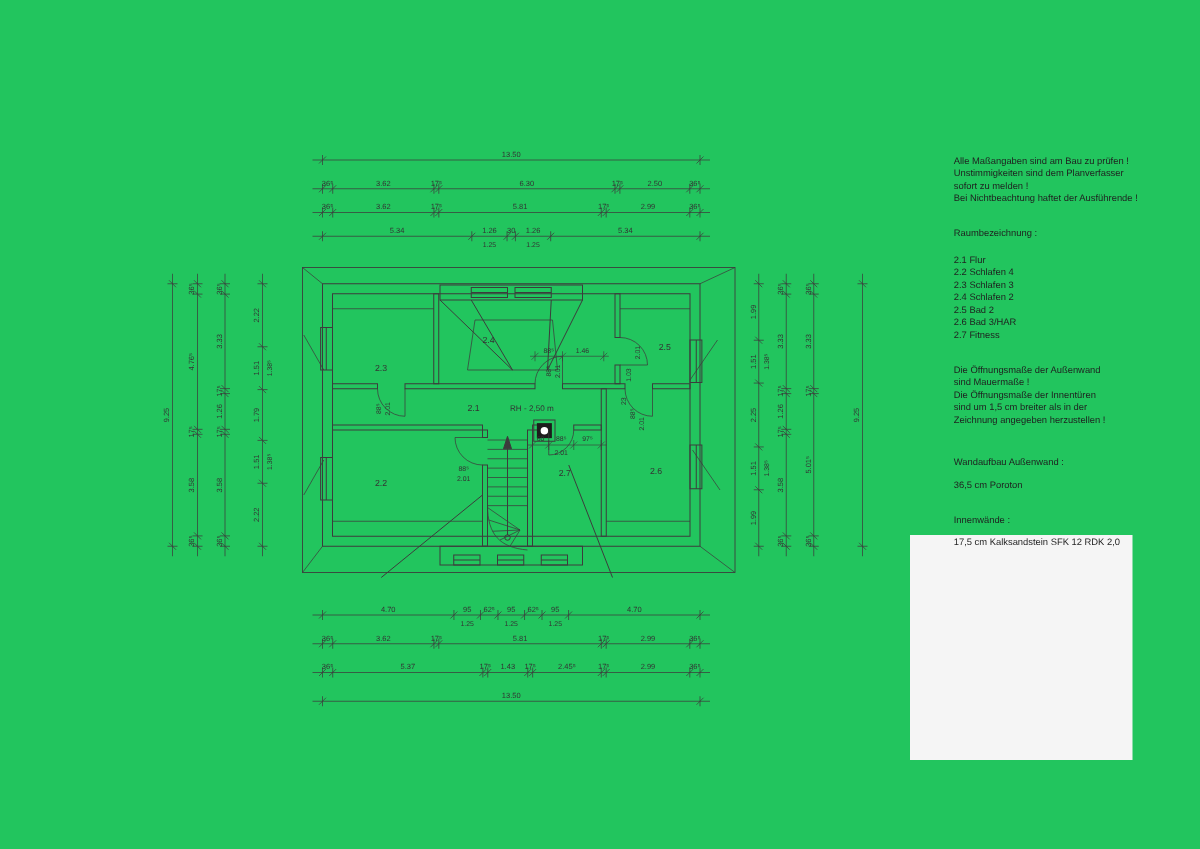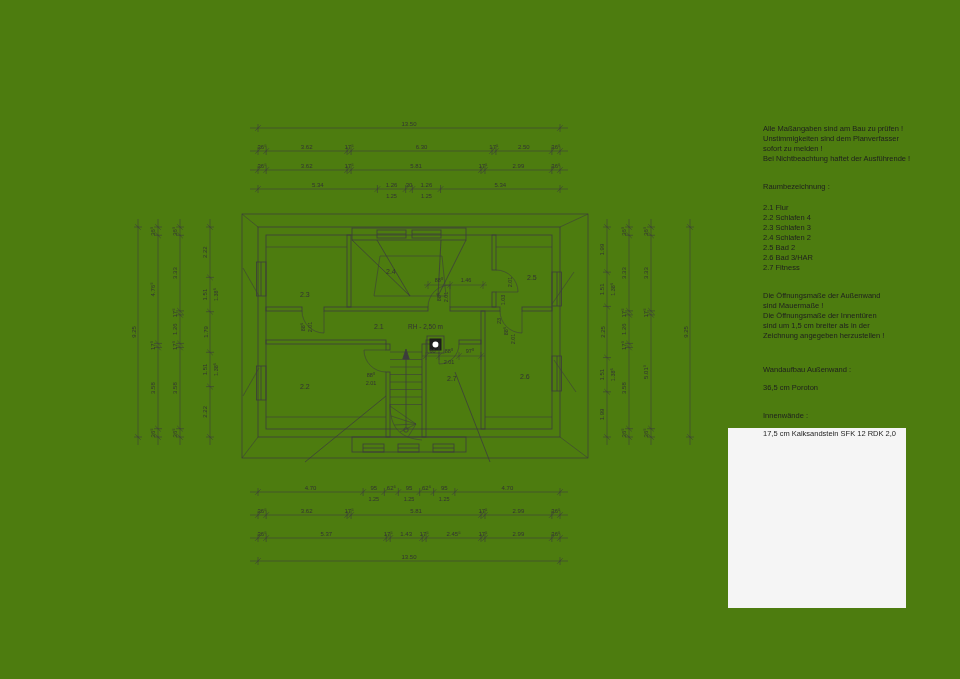--- a/index.html
+++ b/index.html
@@ -1,16 +1,16 @@
 <!DOCTYPE html>
 <html><head>
 <meta charset="utf-8">
 <style>
   html,body{margin:0;padding:0;background:#e8e8e8;}
-  #sheet{position:relative;width:960px;height:679px;background:#4d7c0f;overflow:hidden;
+  #sheet{position:relative;width:960px;height:679px;background:#22c55e;overflow:hidden;
          font-family:"Liberation Sans", sans-serif;color:#222;}
   #plan-svg{position:absolute;left:0;top:0;}
   #plan-svg text{font-family:"Liberation Sans", sans-serif;fill:#333;stroke:none;}
   #scan-shading{position:absolute;left:728px;top:428px;width:178px;height:180px;background:#f5f5f5;}
   #notes-block{position:absolute;left:763px;top:124px;width:200px;font-size:7.5px;line-height:10px;color:#1f1f1f;}
   .nb-gap-lg{margin-top:18px;}
   .nb-gap-md{margin-top:11px;}
   .nb-gap-xl{margin-top:24px;}
   .nb-gap-sm{margin-top:8px;}
 </style>

